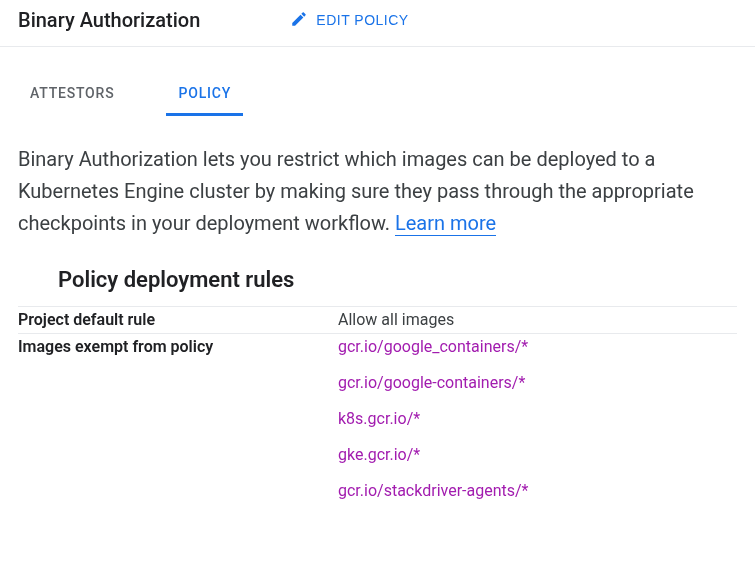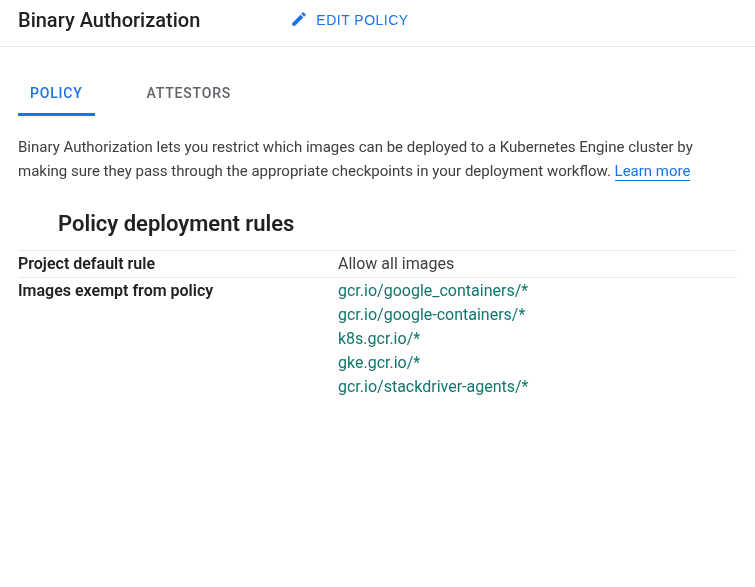--- a/index.html
+++ b/index.html
@@ -60,24 +60,25 @@
       border-bottom: 3px solid transparent;
     }
     .tab.active {
       color: #1a73e8;
       border-bottom: 3px solid #1a73e8;
     }
     .content {
       padding: 18px;
     }
     .description {
-      font-size: 15px;
+      font-size: 20px;
       line-height: 1.6;
       color: #3c4043;
       margin-bottom: 28px;
+      margin-top: 8px;
     }
     .learn-more {
       color: #1a73e8;
       text-decoration: none;
       border-bottom: 1px solid #1a73e8;
       cursor: pointer;
     }
     .section-title {
       font-size: 22px;
       font-weight: 600;
@@ -106,42 +107,42 @@
     .rules-table td:last-child {
       color: #3c4043;
       margin-left: 40px;
     }
     .muted {
       color: #5f6368;
     }
     .exempt-list {
       display: flex;
       flex-direction: column;
-      gap: 0;
-      color: #0f766e;
+      gap: 12px;
+      color: #a21caf;
     }
   </style>
 </head>
 <body>
 
 <div class="header">
   <div class="page-title">Binary Authorization</div>
   <button class="edit-btn">
     <span>
       <svg viewBox="0 0 24 24">
           <path d="M3 17.25V21h3.75L17.81 9.94l-3.75-3.75L3 17.25zM20.71 7.04c.39-.39.39-1.02 0-1.41l-2.34-2.34c-.39-.39-1.02-.39-1.41 0l-1.83 1.83 3.75 3.75 1.83-1.83z"></path>
         </svg>
     </span>
     <span>EDIT POLICY</span>
   </button>
 </div>
 
 <div class="tabs">
+  <div class="tab">ATTESTORS</div>
   <div class="tab active">POLICY</div>
-  <div class="tab">ATTESTORS</div>
 </div>
 
 <div class="content">
   <p class="description">
     <span>Binary Authorization lets you restrict which images can be deployed to a Kubernetes Engine cluster by making sure they pass through the appropriate checkpoints in your deployment workflow. </span><a class="learn-more">Learn more</a>
   </p>
 
   <h2 class="section-title">Policy deployment rules</h2>
 
   <table class="rules-table">

